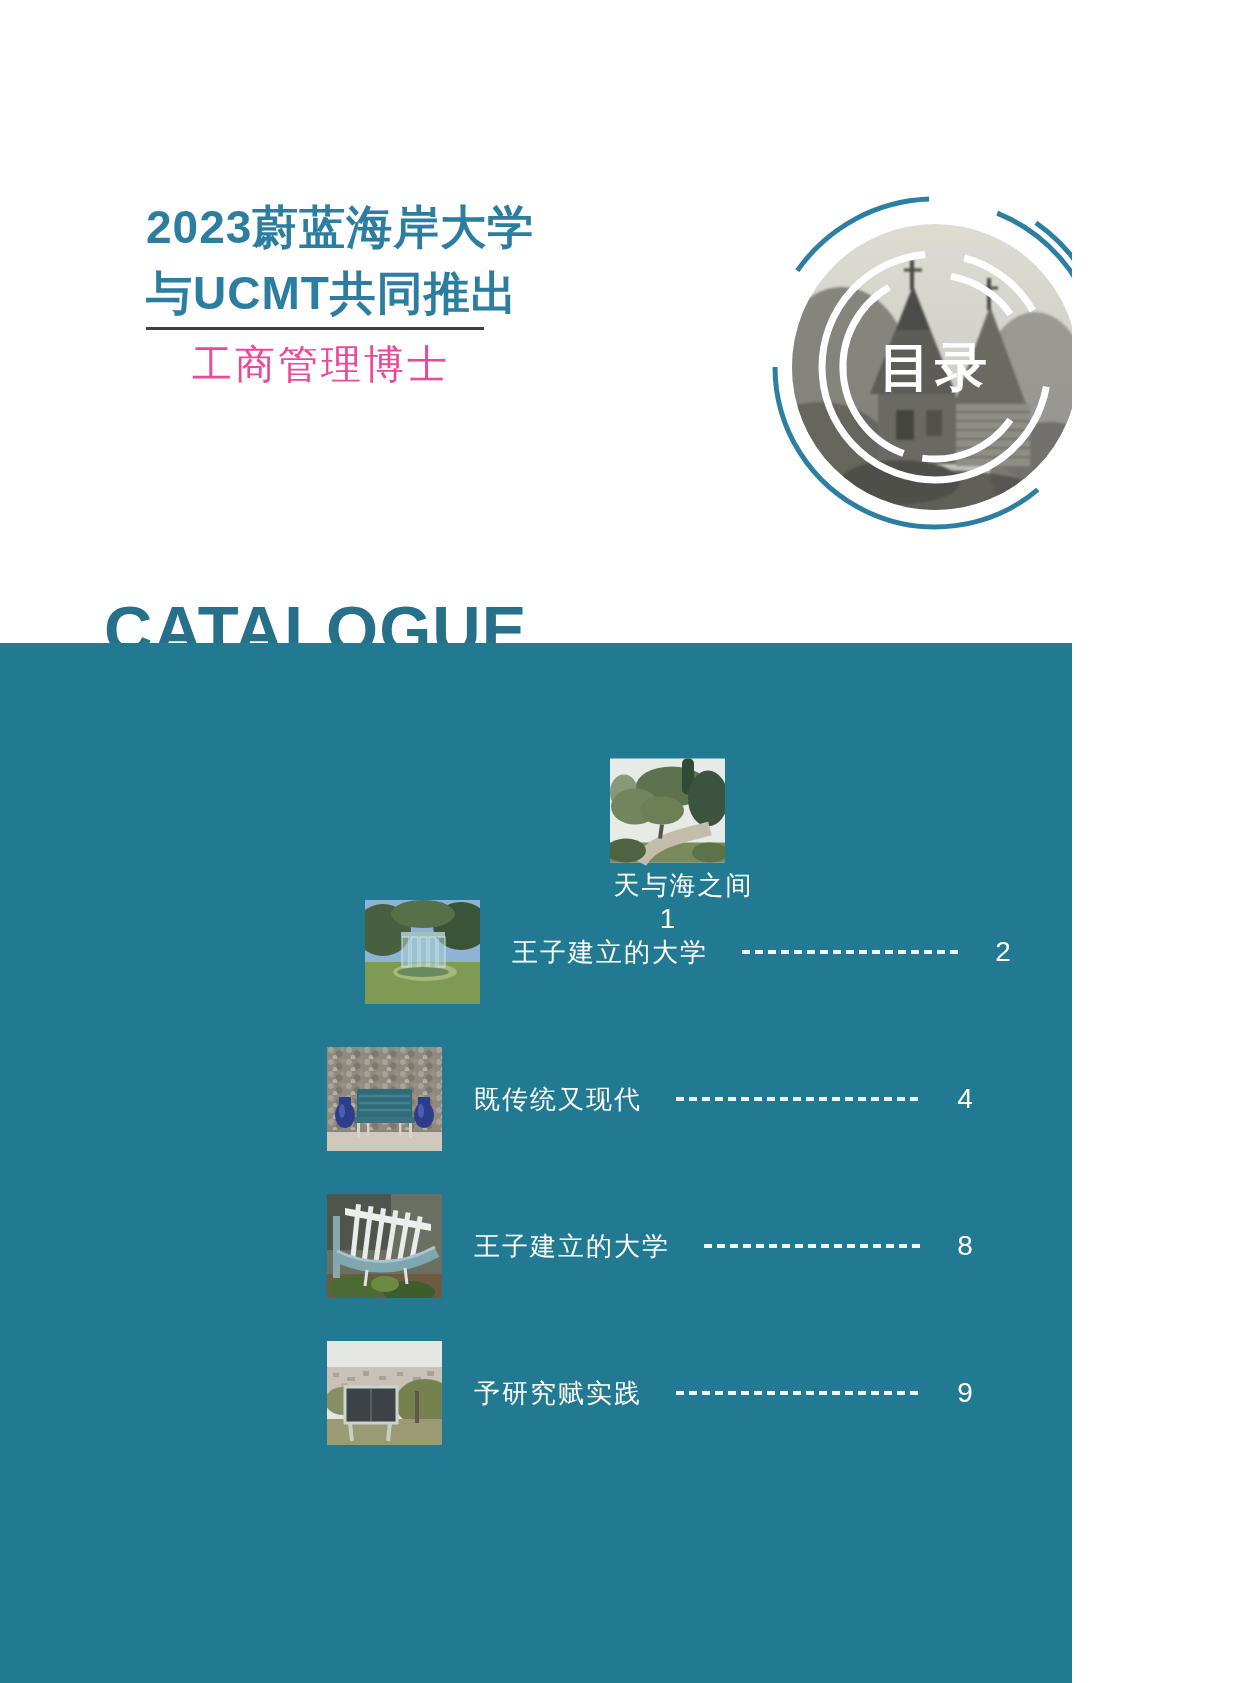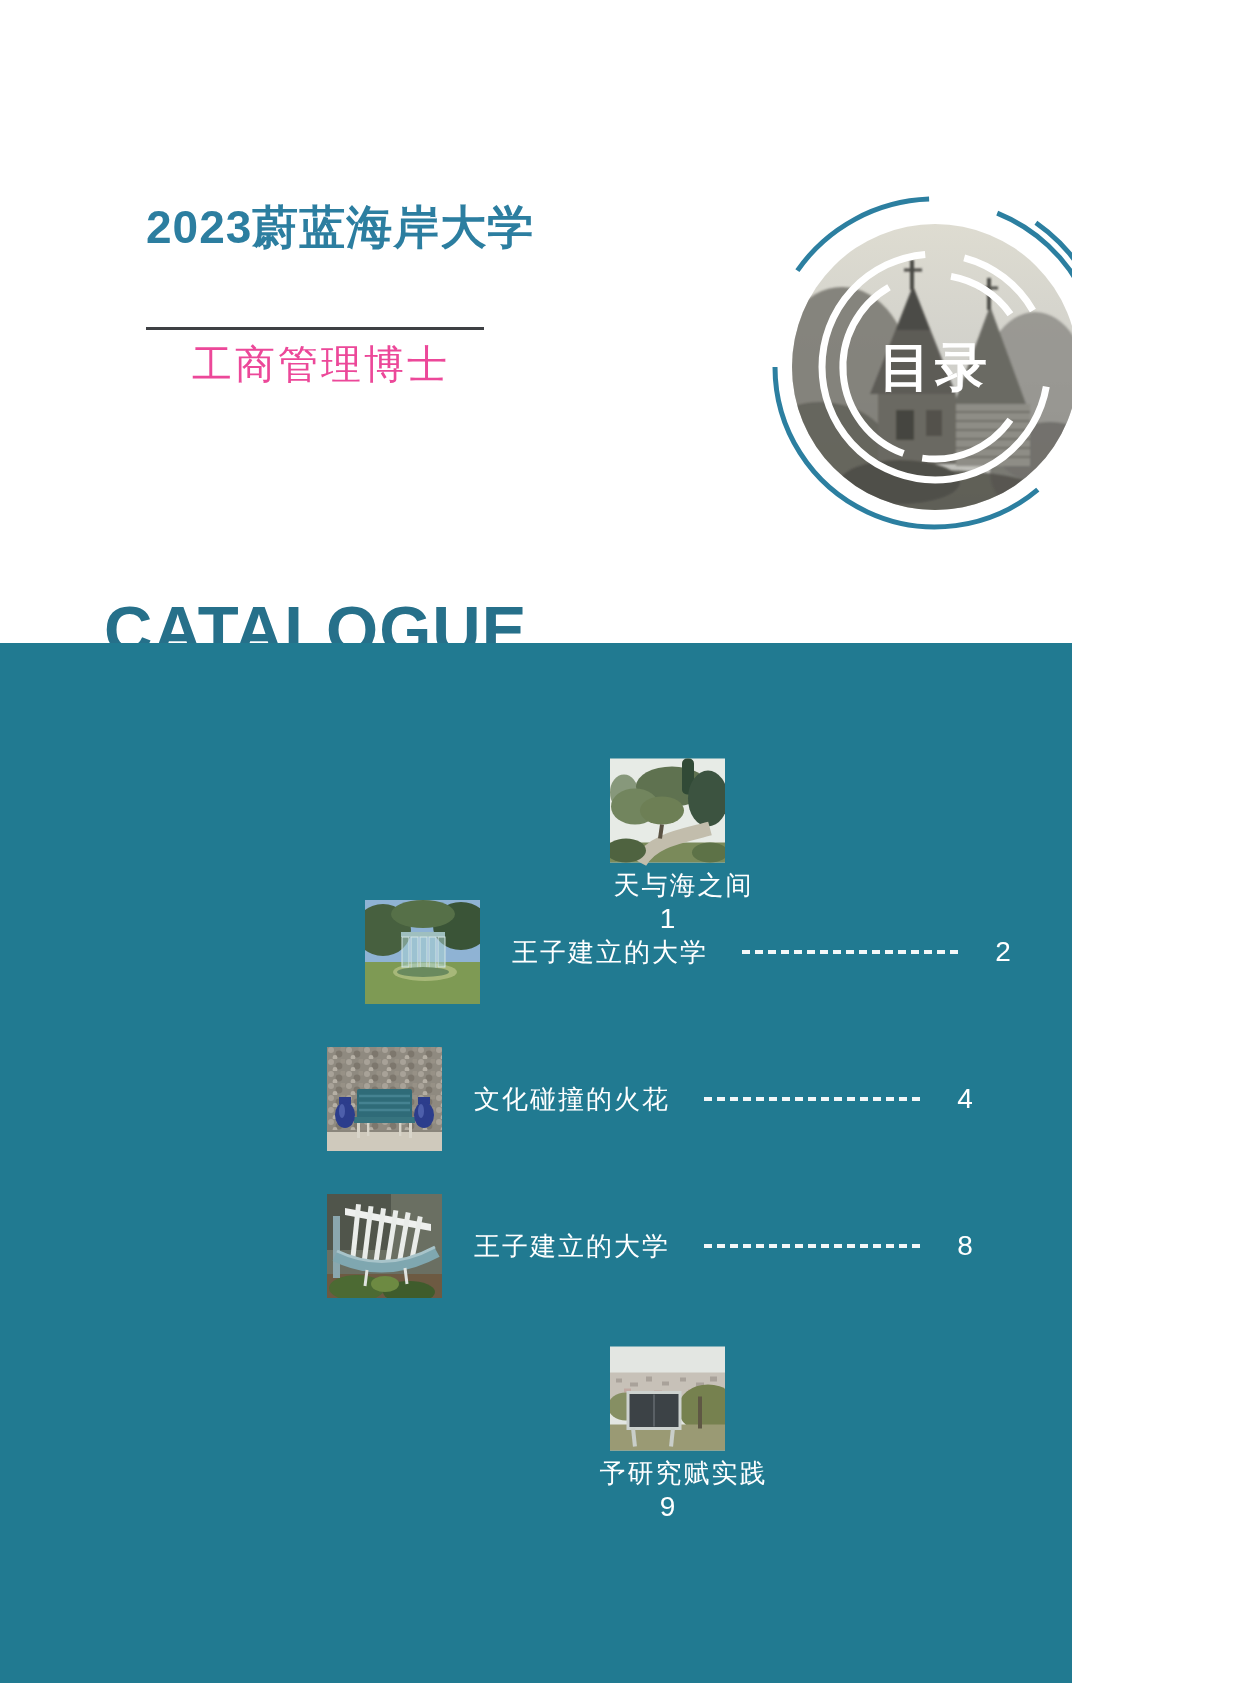--- a/index.html
+++ b/index.html
@@ -21,29 +21,30 @@
   
   .badge{position:absolute;left:750px;top:182px;width:370px;height:370px;}
   
   .toc-row{position:absolute;left:327px;width:681px;height:104px;
            display:flex;align-items:center;color:#ffffff;}
   .toc-thumb{flex:0 0 115px;width:115px;height:104px;display:block;box-shadow:0 0 0 0;}
   .toc-title{margin-left:32px;font-size:26px;letter-spacing:2px;white-space:nowrap;}
   .toc-dash{flex:1;height:4px;margin-left:34px;
             background:repeating-linear-gradient(90deg,#f2f7f8 0 8px,rgba(0,0,0,0) 8px 13px);}
   .toc-page{flex:0 0 86px;text-align:center;font-size:28px;}
-  .r1{top:753px;flex-direction:column;} .r2{top:900px;padding-left:38px;} .r3{top:1047px;} .r4{top:1194px;} .r5{top:1341px;flex-direction:column;}
+  .r1{top:753px;flex-direction:column;} .r2{top:900px;padding-left:38px;} .r3{top:1047px;} .r4{top:1194px;} .r5{top:1341px;}
 </style>
 </head>
 <body>
 
 <div class="page">
 
   <div class="hdr">
     <div>2023蔚蓝海岸大学</div>
+    <div>与UCMT共同推出</div>
   </div>
   <div class="hdr-divider"></div>
   <div class="hdr-sub">工商管理博士</div>
 
   <svg class="badge" viewBox="0 0 370 370">
     <defs>
       <clipPath id="photoClip">
           <circle cx="185" cy="185" r="143"></circle>
         </clipPath>
       <linearGradient id="skyG" x1="0" y1="0" x2="0" y2="1">
@@ -183,21 +184,21 @@
         <rect x="40" y="76" width="2.4" height="13"></rect>
           <rect x="72" y="76" width="2.4" height="13"></rect>
       </g>
       <rect x="12" y="50" width="12" height="7" fill="#2c3d8c"></rect>
       <ellipse cx="18" cy="68" rx="10" ry="13" fill="#2c3d8c"></ellipse>
       <ellipse cx="15" cy="64" rx="3" ry="7" fill="#5668b3" opacity="0.8"></ellipse>
       <rect x="91" y="50" width="12" height="7" fill="#2c3d8c"></rect>
       <ellipse cx="97" cy="68" rx="10" ry="13" fill="#2c3d8c"></ellipse>
       <ellipse cx="94" cy="64" rx="3" ry="7" fill="#5668b3" opacity="0.8"></ellipse>
     </svg>
-    <span class="toc-title">文化碰撞的火花</span>
+    <span class="toc-title">既传统又现代</span>
     <div class="toc-dash"></div>
     <span class="toc-page">4</span>
   </div>
 
   <div class="toc-row r4">
     <svg class="toc-thumb" viewBox="0 0 115 104">
       <rect width="115" height="104" fill="#6a6f62"></rect>
       <rect x="0" y="0" width="64" height="56" fill="#50554b"></rect>
       <rect x="0" y="80" width="115" height="24" fill="#6d5a42"></rect>
       <ellipse cx="30" cy="94" rx="28" ry="13" fill="#4c6a33"></ellipse>

